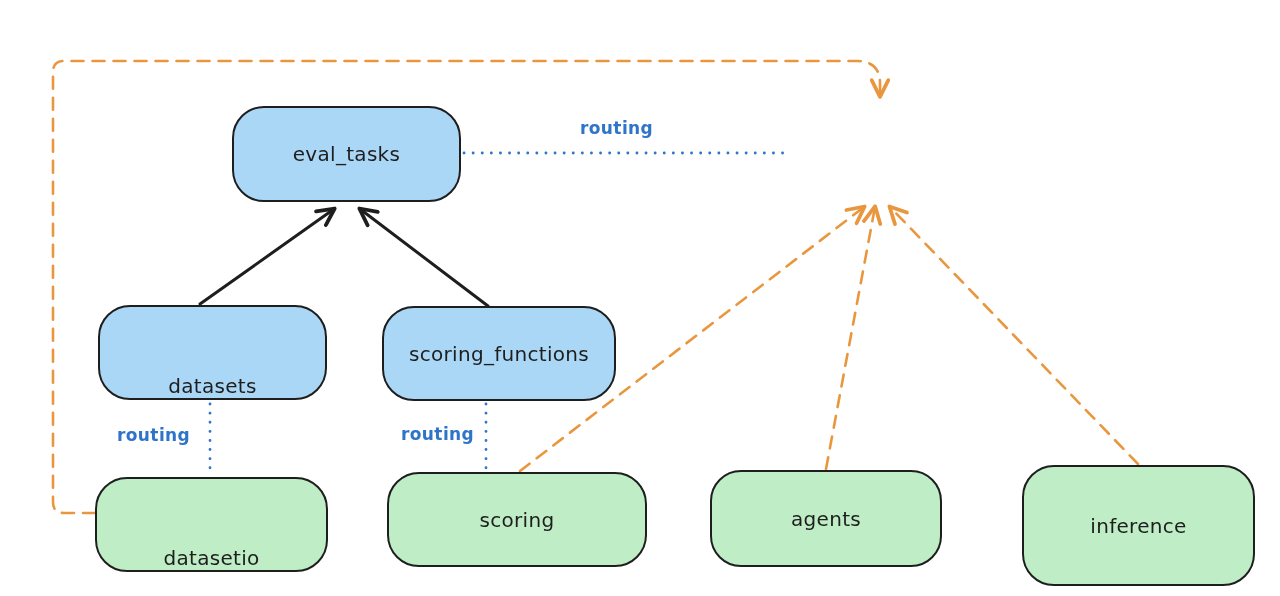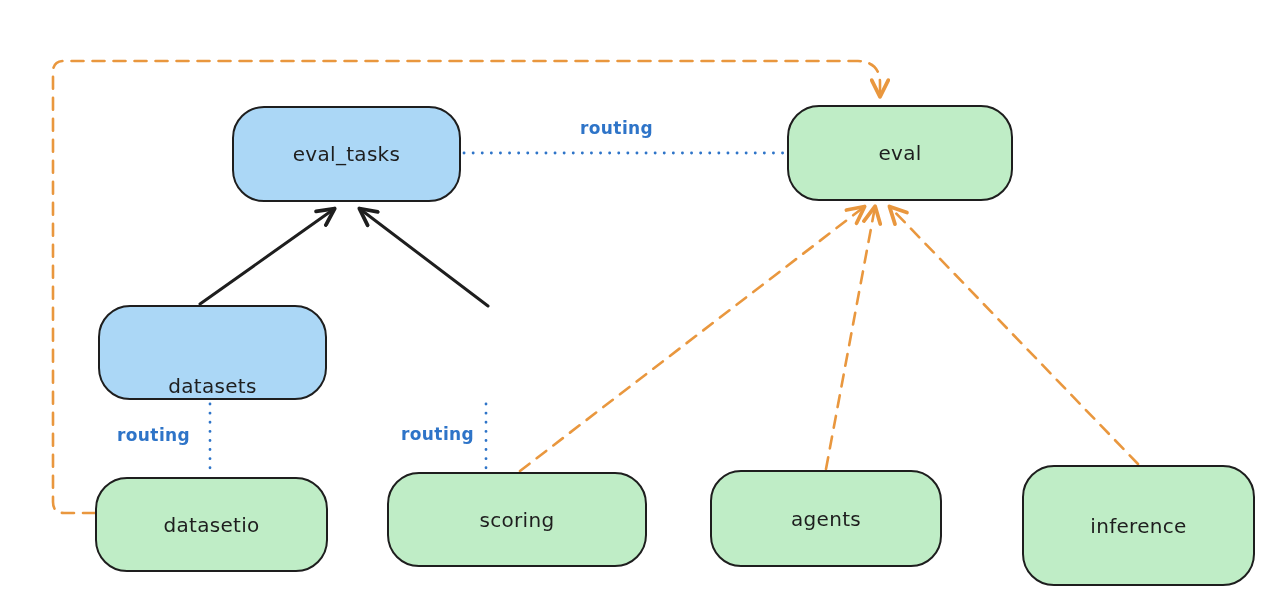--- a/index.html
+++ b/index.html
@@ -59,27 +59,27 @@
 
     <path d="M 95,513 L 64,513 Q 53,513 53,502 L 53,72 Q 53,61 64,61 L 858,61 Q 880,62 880,83 L 880,96" stroke="#e9973e" stroke-width="2.6" stroke-linecap="round" stroke-dasharray="12 9" marker-end="url(#arrow-orange)"></path>
     <path d="M 520,471 L 864,207" stroke="#e9973e" stroke-width="2.6" stroke-linecap="round" stroke-dasharray="12 9" marker-end="url(#arrow-orange)"></path>
     <path d="M 826,469 L 875,207" stroke="#e9973e" stroke-width="2.6" stroke-linecap="round" stroke-dasharray="12 9" marker-end="url(#arrow-orange)"></path>
     <path d="M 1138,464 L 890,207" stroke="#e9973e" stroke-width="2.6" stroke-linecap="round" stroke-dasharray="12 9" marker-end="url(#arrow-orange)"></path>
   </svg>
 
   <div class="node blue" style="left:232px;  top:106px; width:229px; height:96px;">
     <span>eval_tasks</span>
   </div>
-  <div class="node green" style="left:787px;  top:105px; width:226px; height:96px;">
-    <span>eval</span>
-  </div>
   <div class="node blue" style="left:98px;   top:305px; width:229px; height:95px;align-items:flex-end;">
     <span>datasets</span>
   </div>
-  <div class="node green" style="left:95px;   top:477px; width:233px; height:95px;">
+  <div class="node blue" style="left:382px;  top:306px; width:234px; height:95px;">
+    <span>scoring_functions</span>
+  </div>
+  <div class="node green" style="left:95px;   top:477px; width:233px; height:95px;align-items:flex-end;">
     <span>datasetio</span>
   </div>
   <div class="node green" style="left:387px;  top:472px; width:260px; height:95px;">
     <span>scoring</span>
   </div>
   <div class="node green" style="left:710px;  top:470px; width:232px; height:97px;border-radius:31px;">
     <span>agents</span>
   </div>
   <div class="node green" style="left:1022px; top:465px; width:233px; height:121px;">
     <span>inference</span>

